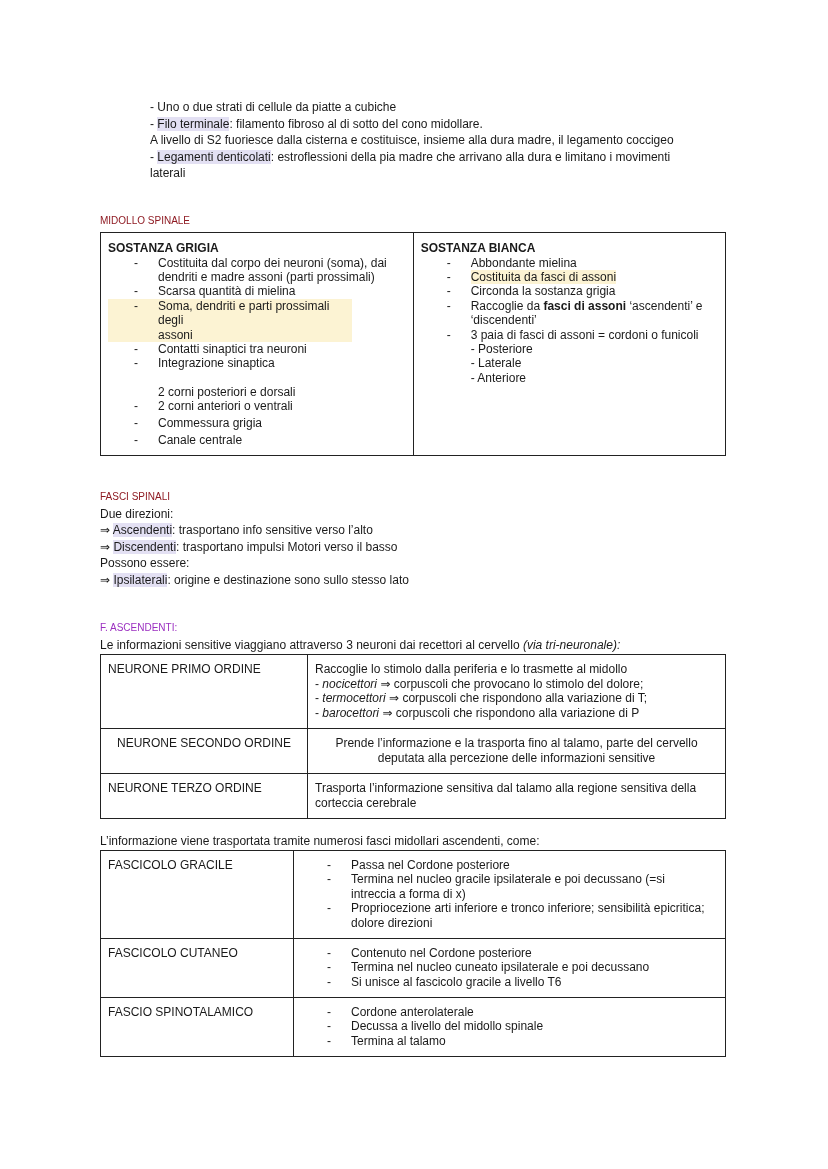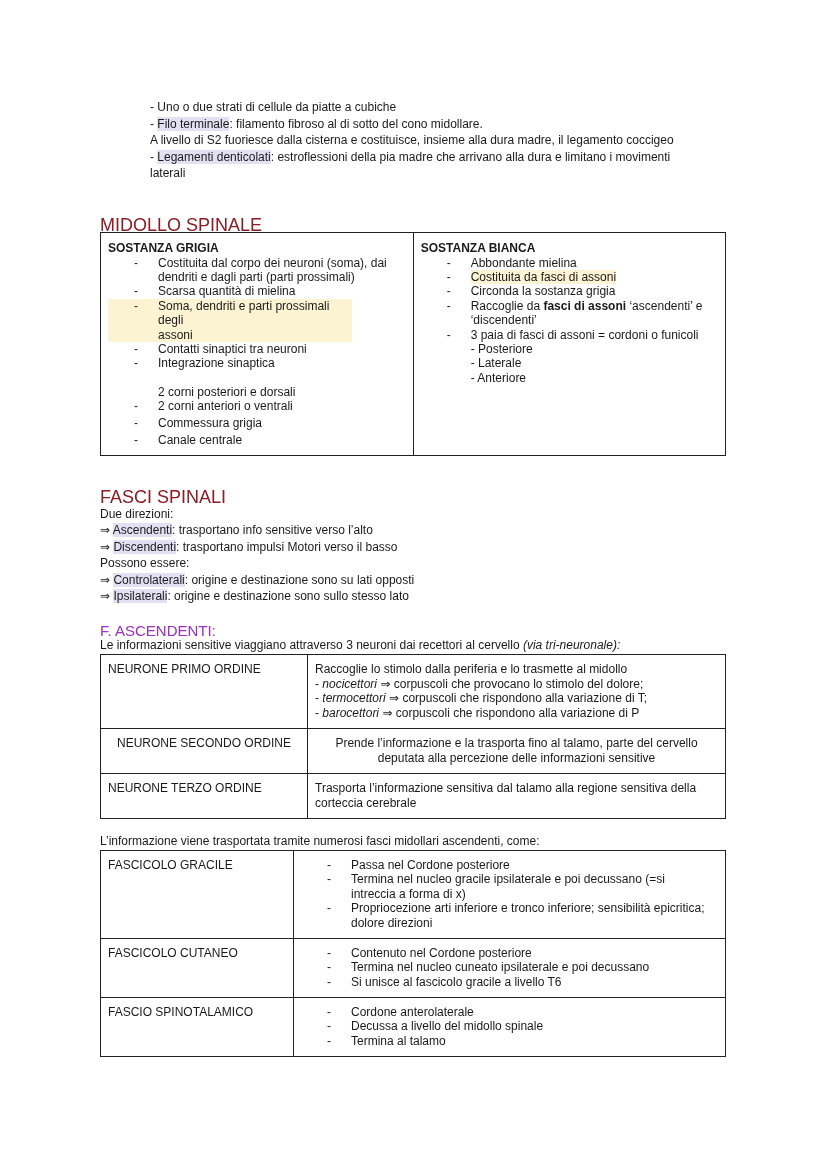--- a/index.html
+++ b/index.html
@@ -2,22 +2,22 @@
 <html><head>
 <meta charset="utf-8">
 <style>
   html, body { margin: 0; padding: 0; background: #ffffff; }
   body { width: 828px; height: 1169px; position: relative; overflow: hidden;
          font-family: "Liberation Sans", sans-serif; color: #1a1a1a; font-size: 12px; }
   .abs { position: absolute; }
   .line { line-height: 16.5px; white-space: nowrap; }
   .hl-purple { background: #e3e0f3; }
   .hl-yellow { background: #fcf3d3; }
-  .heading-red { color: #8e1a22; font-size: 18px; }
-  .heading-purple { color: #9b2fc0; font-size: 15px; }
+  .heading-red { color: #8e1a22; font-size: 10px; }
+  .heading-purple { color: #9b2fc0; font-size: 10px; }
   table.doc { position: absolute; border-collapse: collapse; }
   table.doc td { border: 1.3px solid #222; vertical-align: top; padding: 0; }
   .cell-inner { padding: 7px 7px 6px 7px; line-height: 14.5px; }
   .bold { font-weight: bold; }
   .bullet-row { display: flex; line-height: 14.4px; }
   .bullet-dash { width: 50px; text-align: left; padding-left: 26px; box-sizing: border-box; flex: none; }
   .bullet-text { flex: 1; }
   .sub-item { padding-left: 50px; line-height: 14.4px; }
   .spacer { height: 14px; }
   em { font-style: italic; }
@@ -36,21 +36,21 @@
 <div class="abs heading-red" style="left:100px; top:215px;">MIDOLLO SPINALE</div>
 
 <table class="doc" style="left:100px; top:232px; width:626px; height:224px;">
   <tbody>
       <tr>
     <td style="width:313px;">
       <div class="cell-inner" style="padding-top:8px;">
         <div class="bold">SOSTANZA GRIGIA</div>
         <div class="bullet-row">
               <span class="bullet-dash">-</span>
-              <span class="bullet-text"><span>Costituita dal corpo dei neuroni (soma), dai</span><br><span>dendriti e dagli parti (parti prossimali)</span></span>
+              <span class="bullet-text"><span>Costituita dal corpo dei neuroni (soma), dai</span><br><span>dendriti e madre assoni (parti prossimali)</span></span>
             </div>
         <div class="bullet-row">
               <span class="bullet-dash">-</span>
               <span class="bullet-text">Scarsa quantità di mielina</span>
             </div>
         <div class="bullet-row hl-yellow" style="margin-right:54px;">
               <span class="bullet-dash">-</span>
               <span class="bullet-text"><span>Soma, dendriti e parti prossimali degli</span><br><span>assoni</span></span>
             </div>
         <div class="bullet-row">
@@ -108,21 +108,20 @@
   </tr>
 </tbody>
   </table>
 
 <div class="abs" style="left:100px; top:489px;">
   <div class="line heading-red">FASCI SPINALI</div>
   <div class="line">Due direzioni:</div>
   <div class="line"><span>⇒ </span><span class="hl-purple">Ascendenti</span><span>: trasportano info sensitive verso l’alto</span></div>
   <div class="line"><span>⇒ </span><span class="hl-purple">Discendenti</span><span>: trasportano impulsi Motori verso il basso</span></div>
   <div class="line">Possono essere:</div>
-  <div class="line"><span>⇒ </span><span class="hl-purple">Controlaterali</span><span>: origine e destinazione sono su lati opposti</span></div>
   <div class="line"><span>⇒ </span><span class="hl-purple">Ipsilaterali</span><span>: origine e destinazione sono sullo stesso lato</span></div>
 </div>
 
 <div class="abs heading-purple" style="left:100px; top:622px;">F. ASCENDENTI:</div>
 <div class="abs line" style="left:100px; top:637px;"><span>Le informazioni sensitive viaggiano attraverso 3 neuroni dai recettori al cervello </span><em>(via tri-neuronale):</em></div>
 
 <table class="doc" style="left:100px; top:654px; width:626px;">
   <tbody>
       <tr style="height:74px;">
     <td style="width:206px;">

